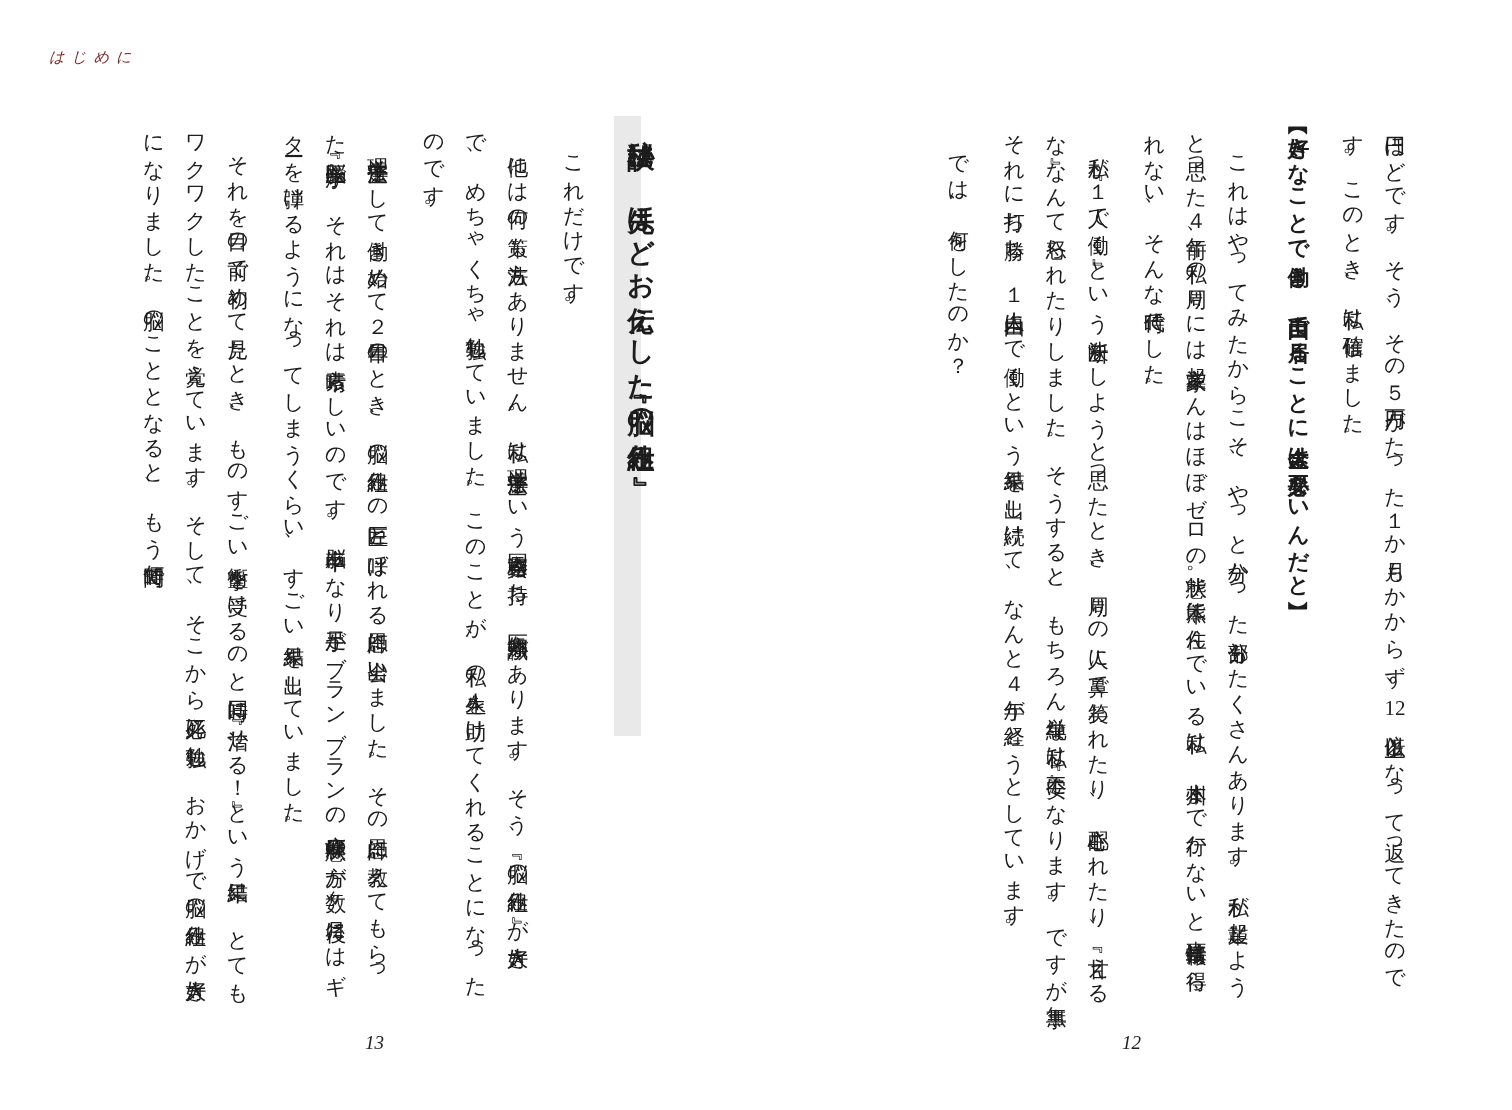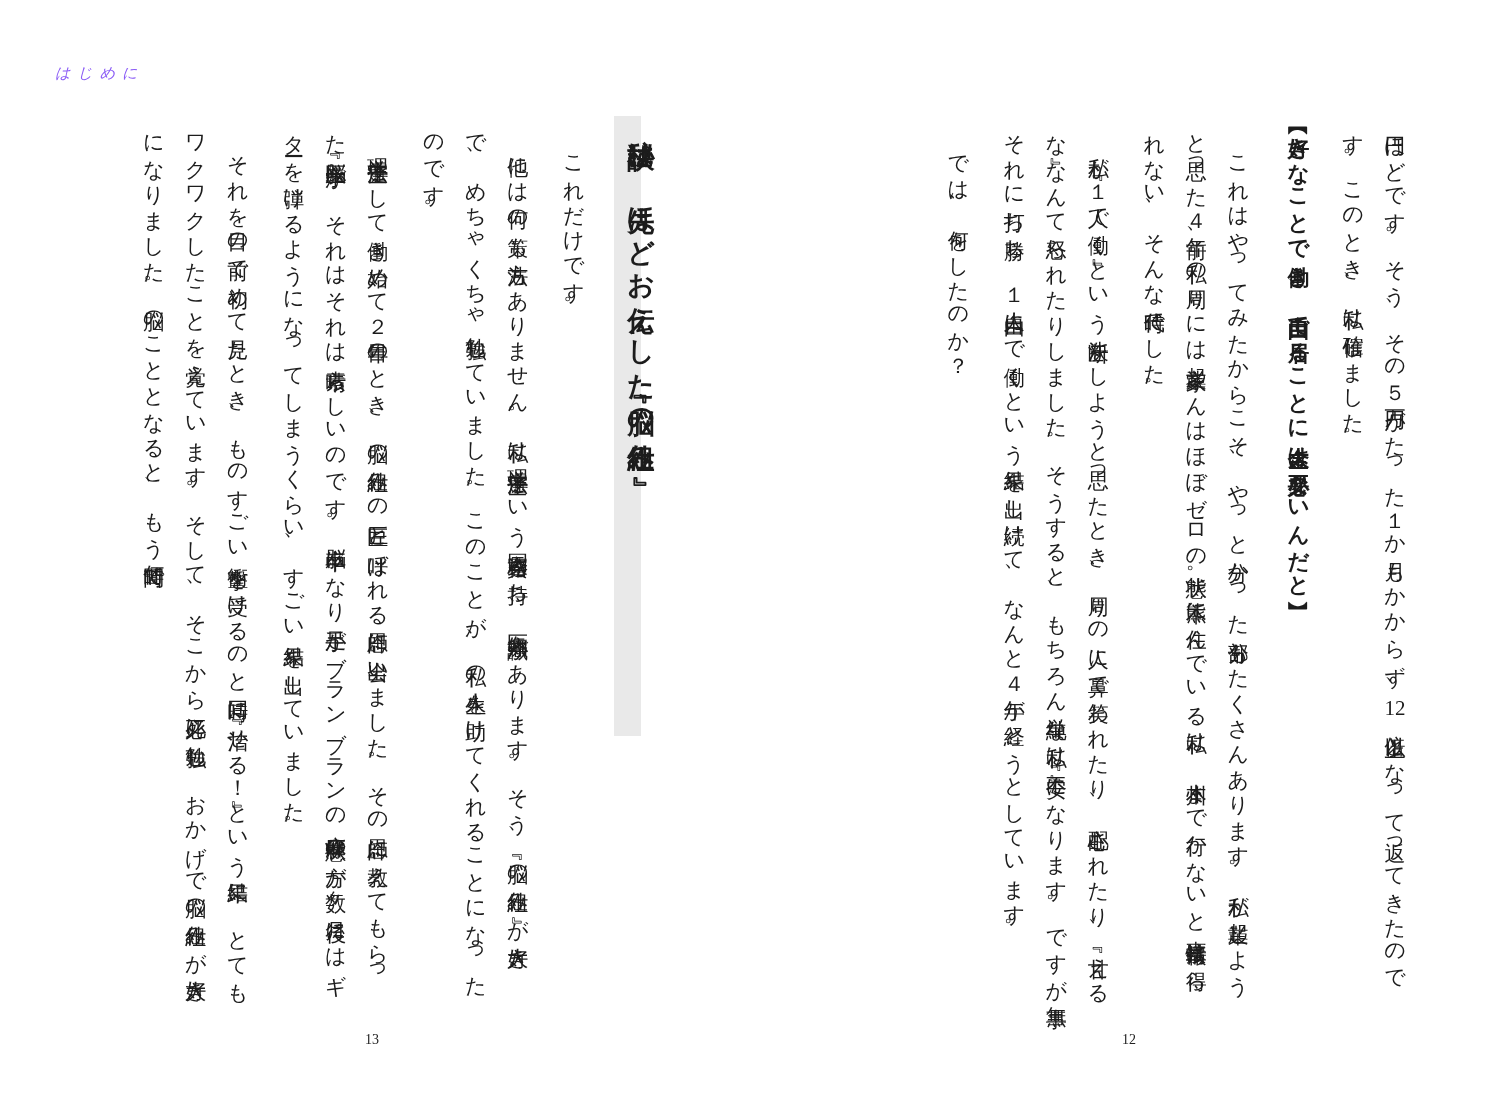--- a/index.html
+++ b/index.html
@@ -9,26 +9,25 @@
   }
   body {
     position: relative;
     font-family: "Liberation Serif", "DejaVu Serif", serif;
     color: #1c1c1c;
   }
 
   
   .running-head {
     position: absolute;
-    top: 48px; left: 55px;
+    top: 48px; left: 49px;
     font-size: 15px;
     font-style: italic;
     letter-spacing: 7px;
-    color: #8b5cf6;
-    margin-top: 16px;
+    color: #7f1d1d;
   }
 
   
   .vtext {
     position: absolute;
     top: 120px;
     height: 880px;
     writing-mode: vertical-rl;
     text-orientation: mixed;
     font-size: 21px;
@@ -75,21 +74,22 @@
     z-index: -1;
   }
 
   
   .tcy { text-combine-upright: all; }
 
   
   .page-number {
     position: absolute;
     top: 1032px;
-    font-size: 14px;
+    font-size: 19px;
+    font-style: italic;
     color: #222;
   }
   .page-number-13 { left: 365px; }
   .page-number-12 { left: 1122px; }
 </style>
 </head>
 <body>
 
 <div class="running-head">はじめに</div>
 

